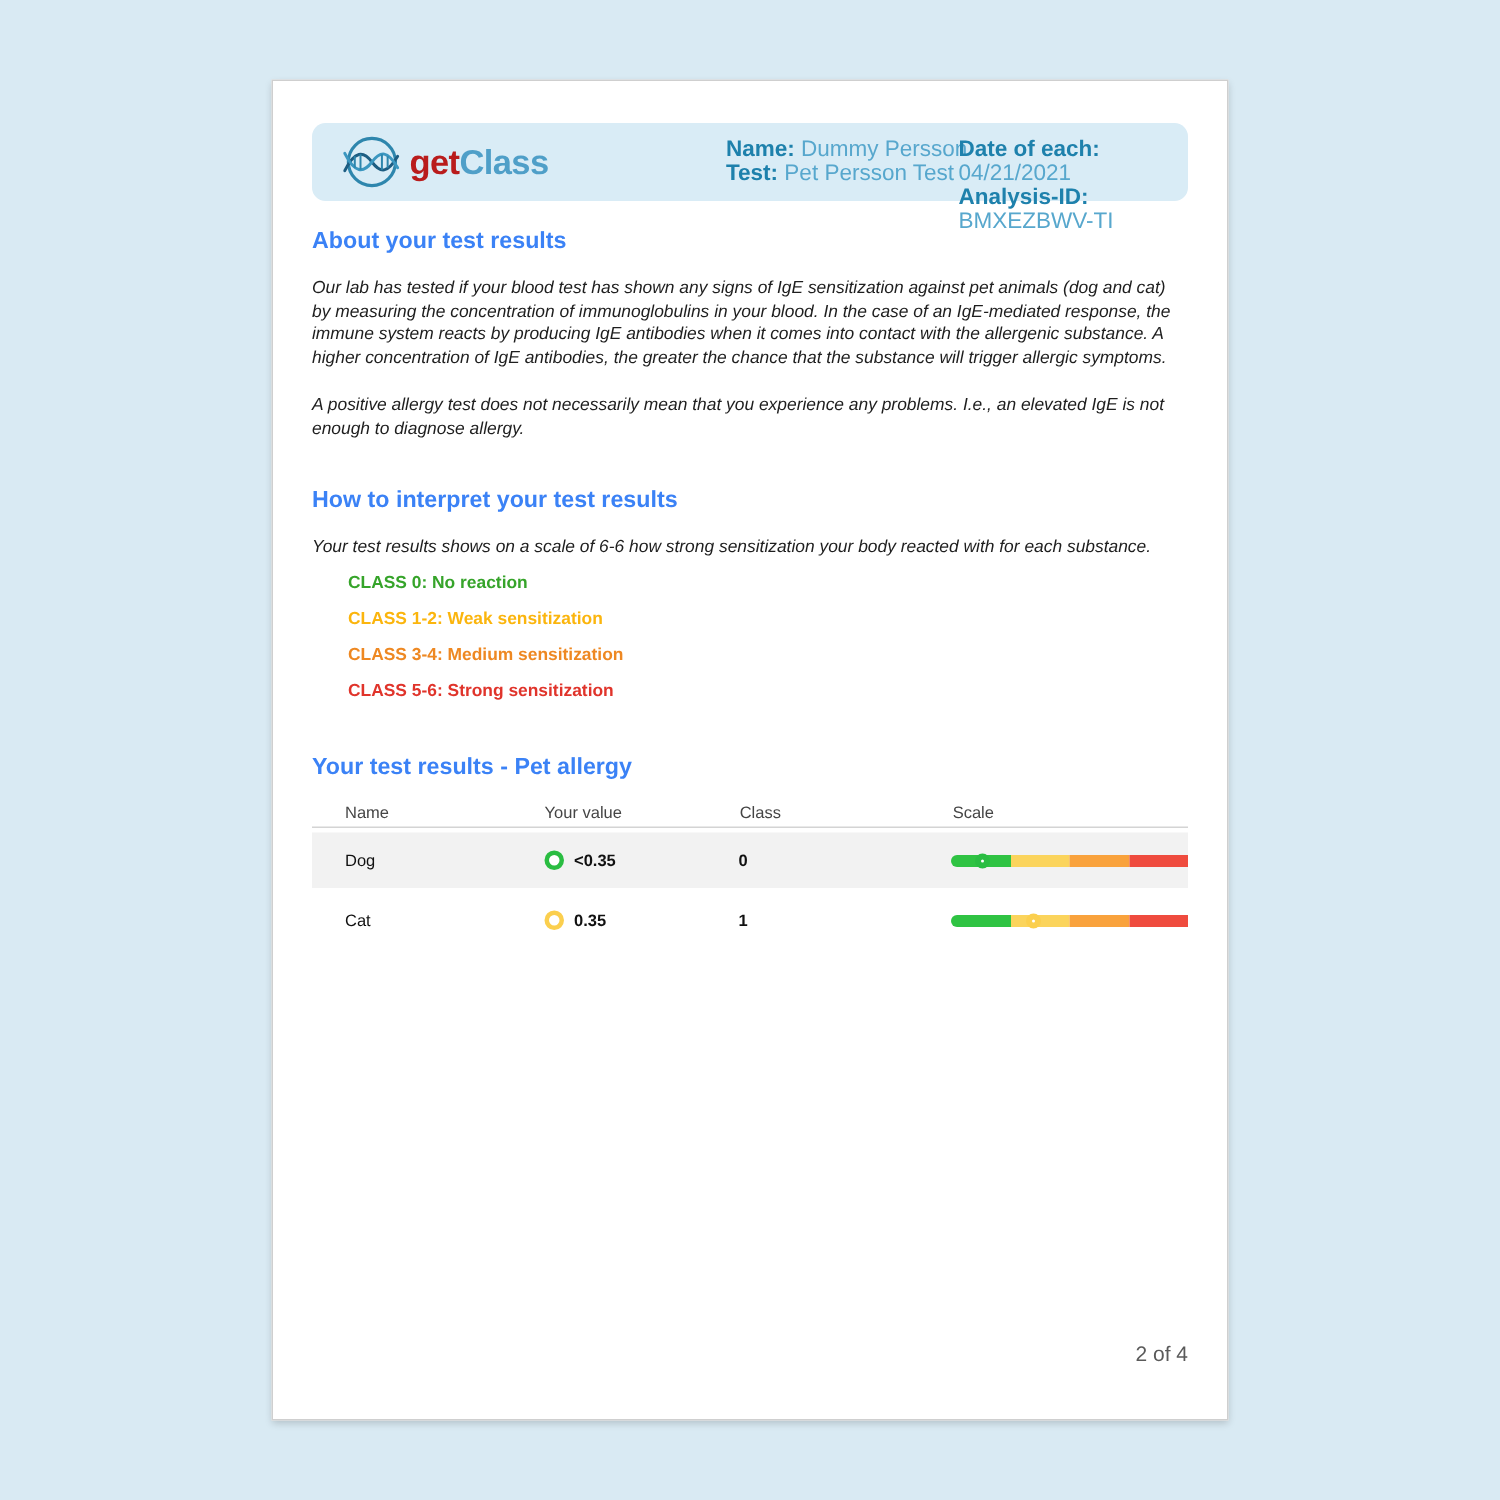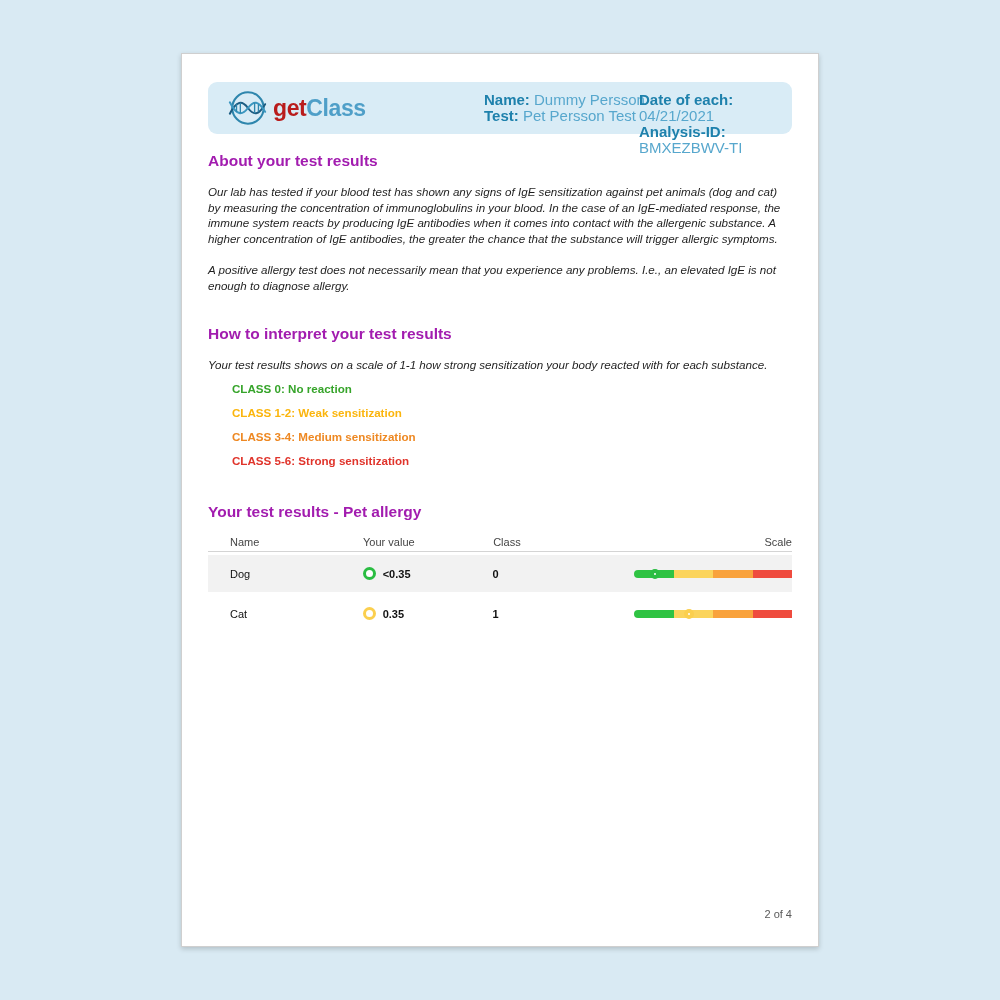--- a/index.html
+++ b/index.html
@@ -33,21 +33,21 @@
   .brand { font-size:23px; font-weight:700; letter-spacing:-0.4px; }
   .brand .b-get { color:#b91c1c; }
   .brand .b-tested { color:#4f9fc8; }
   .info-col { position:absolute; top:10px; font-size:15px; line-height:16px; }
   .info-col.c1 { left:276px; }
   .info-col.c2 { left:431px; }
   .info-col .lbl { color:#1e81ac; font-weight:700; }
   .info-col .val { color:#57a7cd; }
   
   h2 {
-    font-size:15.5px; font-weight:700; color:#a21caf;
+    font-size:15.5px; font-weight:700; color:#3b82f6;
     line-height:18px;
   }
   .h-about { margin-top:18px; }
   .h-interpret { margin-top:31px; }
   .h-results { margin-top:35px; }
   p.body-text {
     font-size:11.6px; line-height:15.6px; color:#1e1e1e;
     margin-top:14px;
     font-style:italic;
   }
@@ -67,21 +67,21 @@
   }
   .t-row {
     display:flex; align-items:center;
     height:37px; margin-top:3px;
     font-size:11px; color:#111;
   }
   .t-row.striped { background:#f2f2f2; }
   .col-name  { width:140px; padding-left:6px;margin-left:16px; }
   .col-value { width:131px; display:flex; align-items:center; gap:7px; }
   .col-class { width:143px; }
-  .col-scale { width:158px; text-align:right; }
+  .col-scale { width:158px; text-align:left; }
   .t-row .col-value, .t-row .col-class { font-weight:700; }
   .ring {
     width:13px; height:13px; border-radius:50%;
     background:#fff; border:3.5px solid #2ebd4a;
     flex:0 0 13px;
   }
   .scale-bar {
     position:relative; width:158px; height:8px;
     border-radius:4px; overflow:visible;
     display:flex;
@@ -91,22 +91,22 @@
   .seg:last-child  { border-radius:0 4px 4px 0; }
   .marker {
     position:absolute; top:50%;
     width:10px; height:10px;
     background:#fff; border:4.5px solid #2ebd4a;
     border-radius:50%;
     transform:translate(-50%,-50%);
   }
   
   .page-num {
-    position:absolute; right:26px; bottom:26px;
-    font-size:11px; color:#5a5a5a;
+    position:absolute; right:26px; bottom:36px;
+    font-size:14px; color:#5a5a5a;
   }
 </style>
 </head>
 <body>
 
 <div class="page">
 
   <div class="banner">
     <div class="logo">
       <svg width="40" height="40" viewBox="0 0 42 42">
@@ -125,21 +125,21 @@
       <div><span class="lbl">Date of each:</span> <span class="val">04/21/2021</span></div>
       <div><span class="lbl">Analysis-ID:</span> <span class="val">BMXEZBWV-TI</span></div>
     </div>
   </div>
 
   <h2 class="h-about">About your test results</h2>
   <p class="body-text">Our lab has tested if your blood test has shown any signs of IgE sensitization against pet animals (dog and cat) by measuring the concentration of immunoglobulins in your blood. In the case of an IgE-mediated response, the immune system reacts by producing IgE antibodies when it comes into contact with the allergenic substance. A higher concentration of IgE antibodies, the greater the chance that the substance will trigger allergic symptoms.</p>
   <p class="body-text second">A positive allergy test does not necessarily mean that you experience any problems. I.e., an elevated IgE is not enough to diagnose allergy.</p>
 
   <h2 class="h-interpret">How to interpret your test results</h2>
-  <p class="body-text">Your test results shows on a scale of 1-1 how strong sensitization your body reacted with for each substance.</p>
+  <p class="body-text">Your test results shows on a scale of 6-6 how strong sensitization your body reacted with for each substance.</p>
   <div class="class-list">
     <div class="class-line" style="color: rgb(54, 164, 42);">CLASS 0: No reaction</div>
     <div class="class-line" style="color: rgb(251, 181, 13);">CLASS 1-2: Weak sensitization</div>
     <div class="class-line" style="color: rgb(238, 136, 34);">CLASS 3-4: Medium sensitization</div>
     <div class="class-line" style="color: rgb(224, 52, 43);">CLASS 5-6: Strong sensitization</div>
   </div>
 
   <h2 class="h-results">Your test results - Pet allergy</h2>
   <div class="table">
     <div class="t-head">

